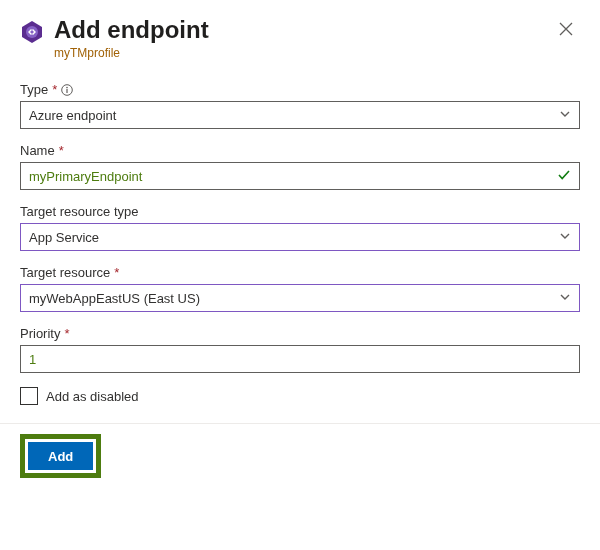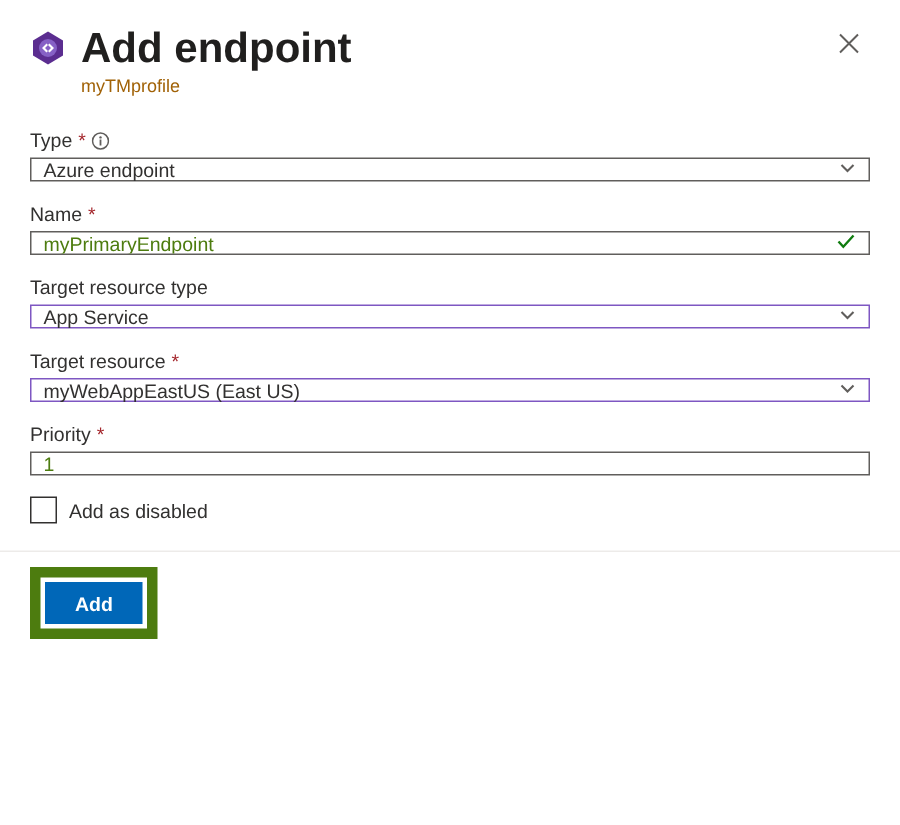--- a/index.html
+++ b/index.html
@@ -10,34 +10,34 @@
     color: #323130;
     background: #fff;
     width: 600px;
   }
   .panel { padding: 16px 20px 0 20px; }
   .header { display: flex; align-items: flex-start; gap: 10px; }
   .svc-icon {
     width: 24px; height: 24px; flex-shrink: 0; margin-top: 4px;
   }
   .titles { flex: 1 1 auto; }
-  h1 { font-size: 28px; font-weight: 600; margin: 0 0 2px 0; color: #201f1e; }
+  h1 { font-size: 24px; font-weight: 600; margin: 0 0 2px 0; color: #201f1e; }
   .subtitle { font-size: 12px; color: #a16207; }
   .close-btn {
     background: none; border: none; cursor: pointer;
     width: 28px; height: 28px; display: flex; align-items: center; justify-content: center;
     color: #605e5c;
   }
   .form { margin-top: 22px; }
   .field { margin-bottom: 14px; }
   .label-row { display: flex; align-items: center; gap: 4px; margin-bottom: 4px; font-size: 13px; color: #323130; }
   .req { color: #a4262c; }
   .info-icon { color: #605e5c; display: inline-flex; }
   .control {
-    width: 100%; height: 16px;
+    width: 100%; height: 28px;
     border: 1px solid #605e5c; background: #fff;
     padding: 0 8px; font-size: 13px; color: #323130;
     display: flex; align-items: center; justify-content: space-between;
   }
   .control.dropdown { cursor: pointer; }
   .control input[type="text"] {
     border: none; outline: none; width: 100%; height: 100%;
     font-size: 13px; color: #4d7c0f; background: transparent; padding: 0;
   }
   .control .value { flex: 1 1 auto; }
@@ -47,21 +47,21 @@
   .checkbox-row { display: flex; align-items: center; gap: 8px; margin-top: 6px; }
   .checkbox {
     width: 18px; height: 18px; border: 1px solid #323130; cursor: pointer;
   }
   .footer-divider { height: 1px; background: #edebe9; margin: 18px 0 10px 0; width: 100%; }
   .footer { padding: 0 0 18px 20px; }
   .primary-btn {
     background: #0067b8; color: #fff; border: none;
     height: 28px; padding: 0 20px; font-size: 13px; font-weight: 600; cursor: pointer;
   }
-  .highlight-ring { display: inline-block; border: 7px solid #4d7c0f; padding: 3px; }
+  .highlight-ring { display: inline-block; border: 5px solid #4d7c0f; padding: 3px; }
 </style>
 </head>
 <body>
 
 <div class="panel">
 
   <div class="header">
     <span class="svc-icon">
       <svg viewBox="0 0 24 24" width="24" height="24">
         <polygon points="12,1 22,7 22,17 12,23 2,17 2,7" fill="#5b2d90"></polygon>

